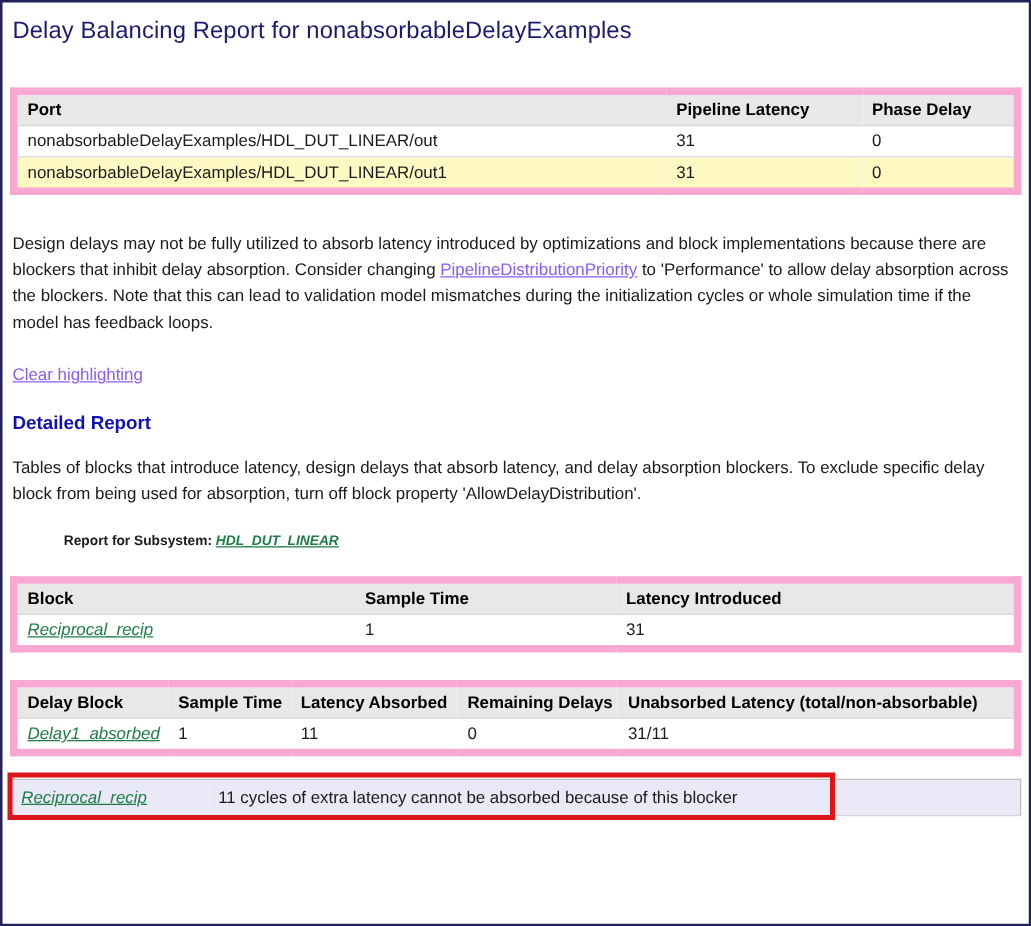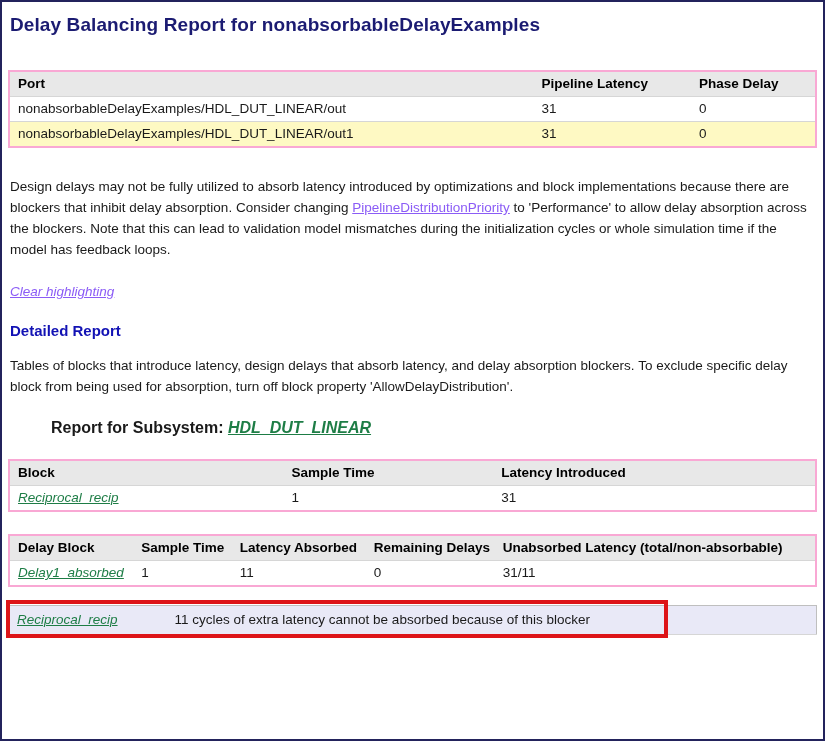--- a/index.html
+++ b/index.html
@@ -10,73 +10,73 @@
     background: #ffffff;
     border: 2px solid #23235c;
     font-family: "Liberation Sans", sans-serif;
     color: #1a1a1a;
     overflow: hidden;
   }
   .page { padding: 6px 6px 0 6px; }
 
   h1.title {
     font-size: 19px;
-    font-weight: 700;
+    font-weight: 400;
     color: #1b1b72;
     margin: 6px 2px 34px 2px;
     letter-spacing: 0.1px;
   }
   h2.sect {
     font-size: 15px;
     font-weight: bold;
     color: #1212b4;
     margin: 0 2px 24px 2px;
   }
   h2.sect.detailed { margin-bottom: 16px; }
 
   table {
     width: 100%;
     border-collapse: collapse;
     font-size: 13.5px;
     table-layout: fixed;
   }
-  table.rpt { border: 2px solid #f9a8d4; margin-bottom: 28px; }
+  table.rpt { border: 6px solid #f9a8d4; margin-bottom: 28px; }
   th, td {
     text-align: left;
     padding: 4px 8px;
     line-height: 16px;
     border-bottom: 1px solid #d6d6d6;
     overflow: hidden;
     white-space: nowrap;
   }
   th { background: #e8e8e8; font-weight: bold; color: #000; }
   tr.alt td { background: #fef9c3; }
 
   p.body {
     font-size: 13.5px;
     line-height: 21px;
     margin: 0 2px 22px 2px;
   }
   .linkline { font-size: 13.5px; line-height: 20px; margin: 0 2px 0 2px; }
-  .linkline.last { margin-bottom: 20px; font-style: italic; }
+  .linkline.last { margin-bottom: 20px; }
 
   a.blue {
     color: #8b5cf6;
     text-decoration: underline;
     cursor: pointer;
   }
   a.green {
     color: #1e7d46;
     font-style: italic;
     text-decoration: underline;
     cursor: pointer;
   }
 
   .subsystem-line {
-    font-size: 16px;
+    font-size: 11px;
     font-weight: bold;
     margin: 0 2px 22px 2px;
     padding-left: 41px;
   }
   .subsystem-line a.green { font-weight: bold; }
 
   table.blocks { margin-bottom: 22px; }
   table.delays { margin-bottom: 18px; }
 
   .blocker-wrap { position: relative; }

